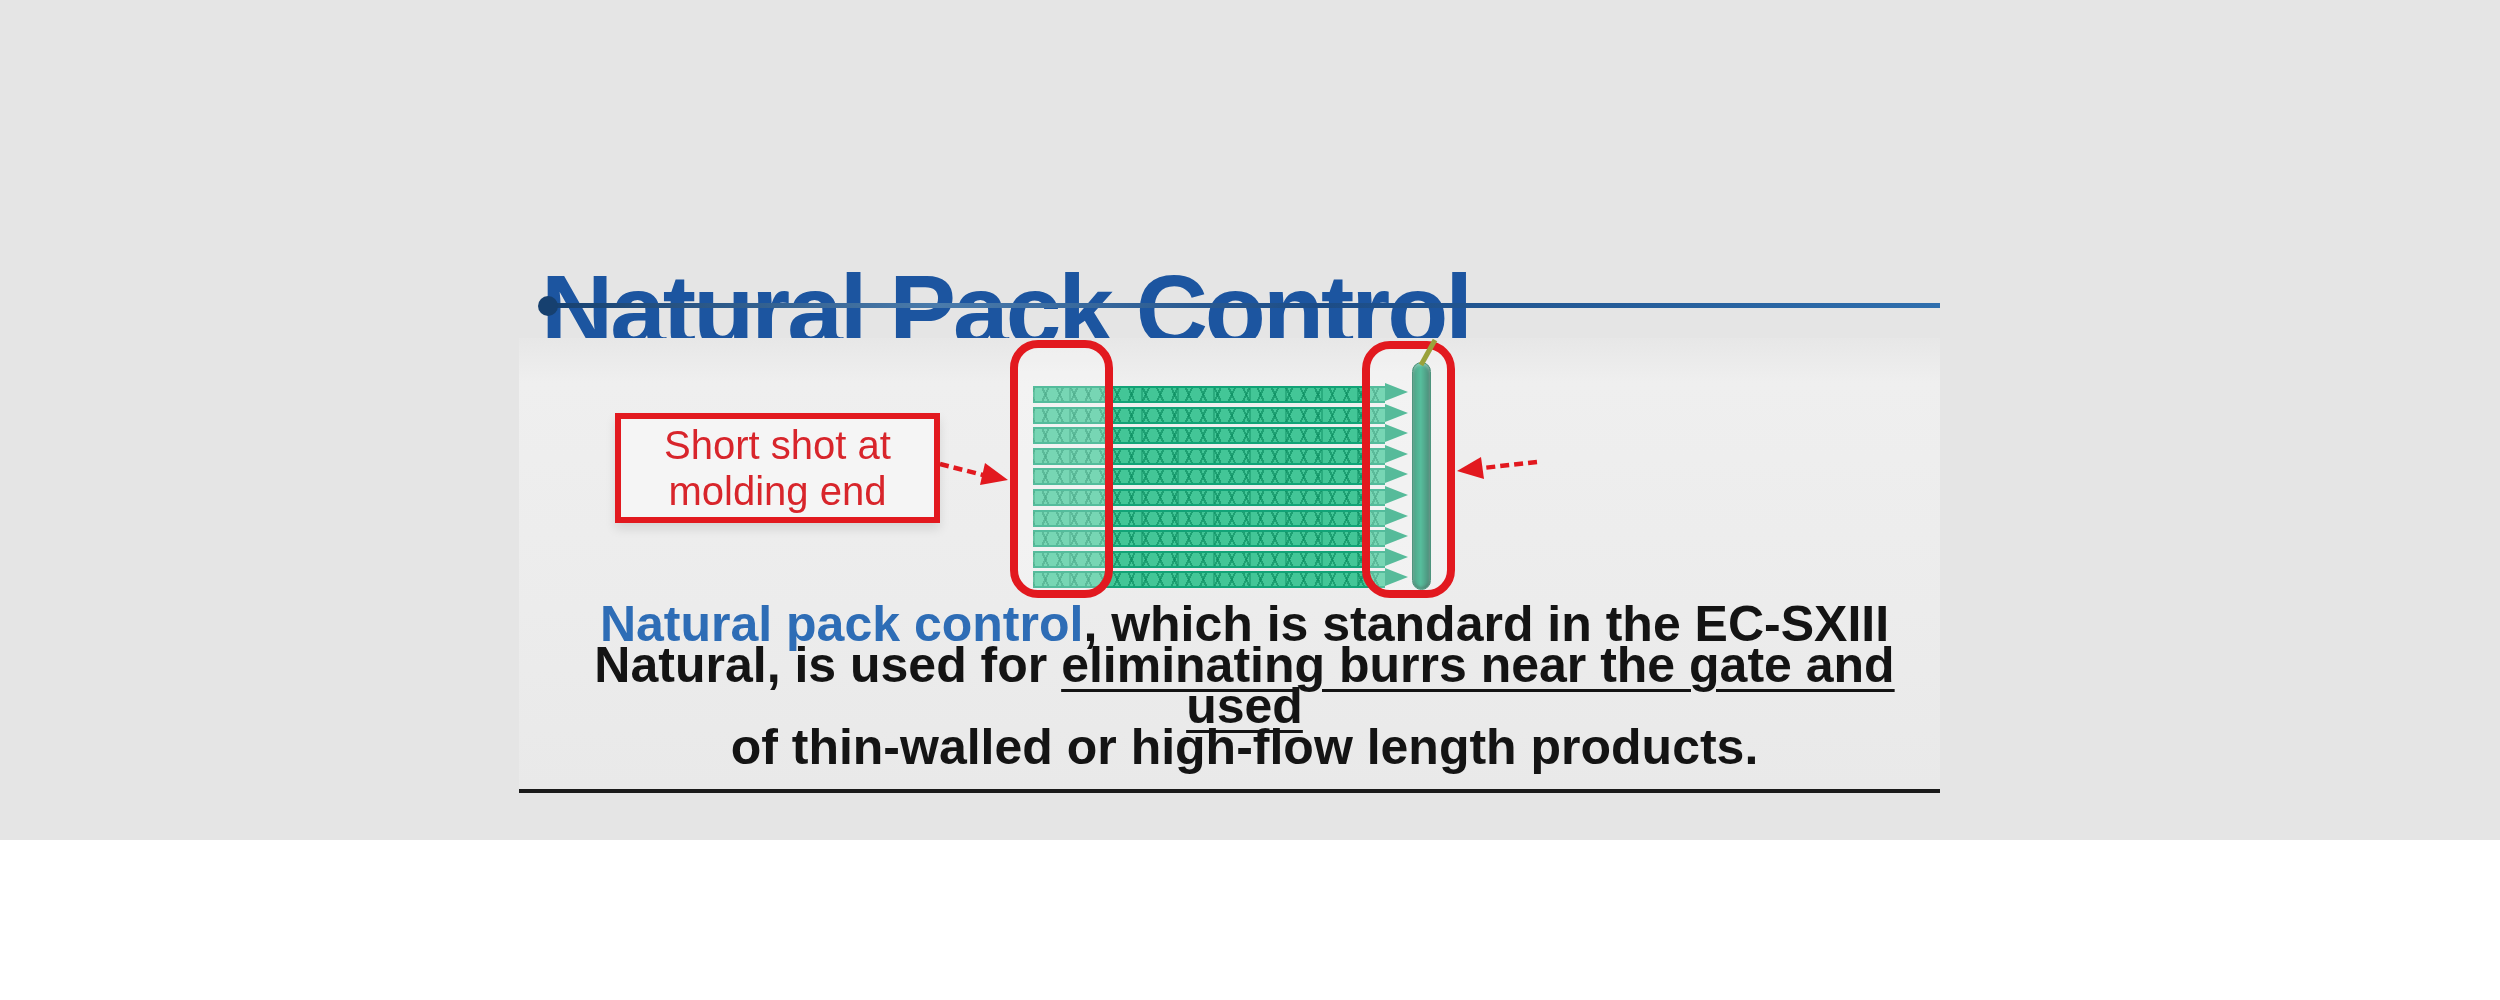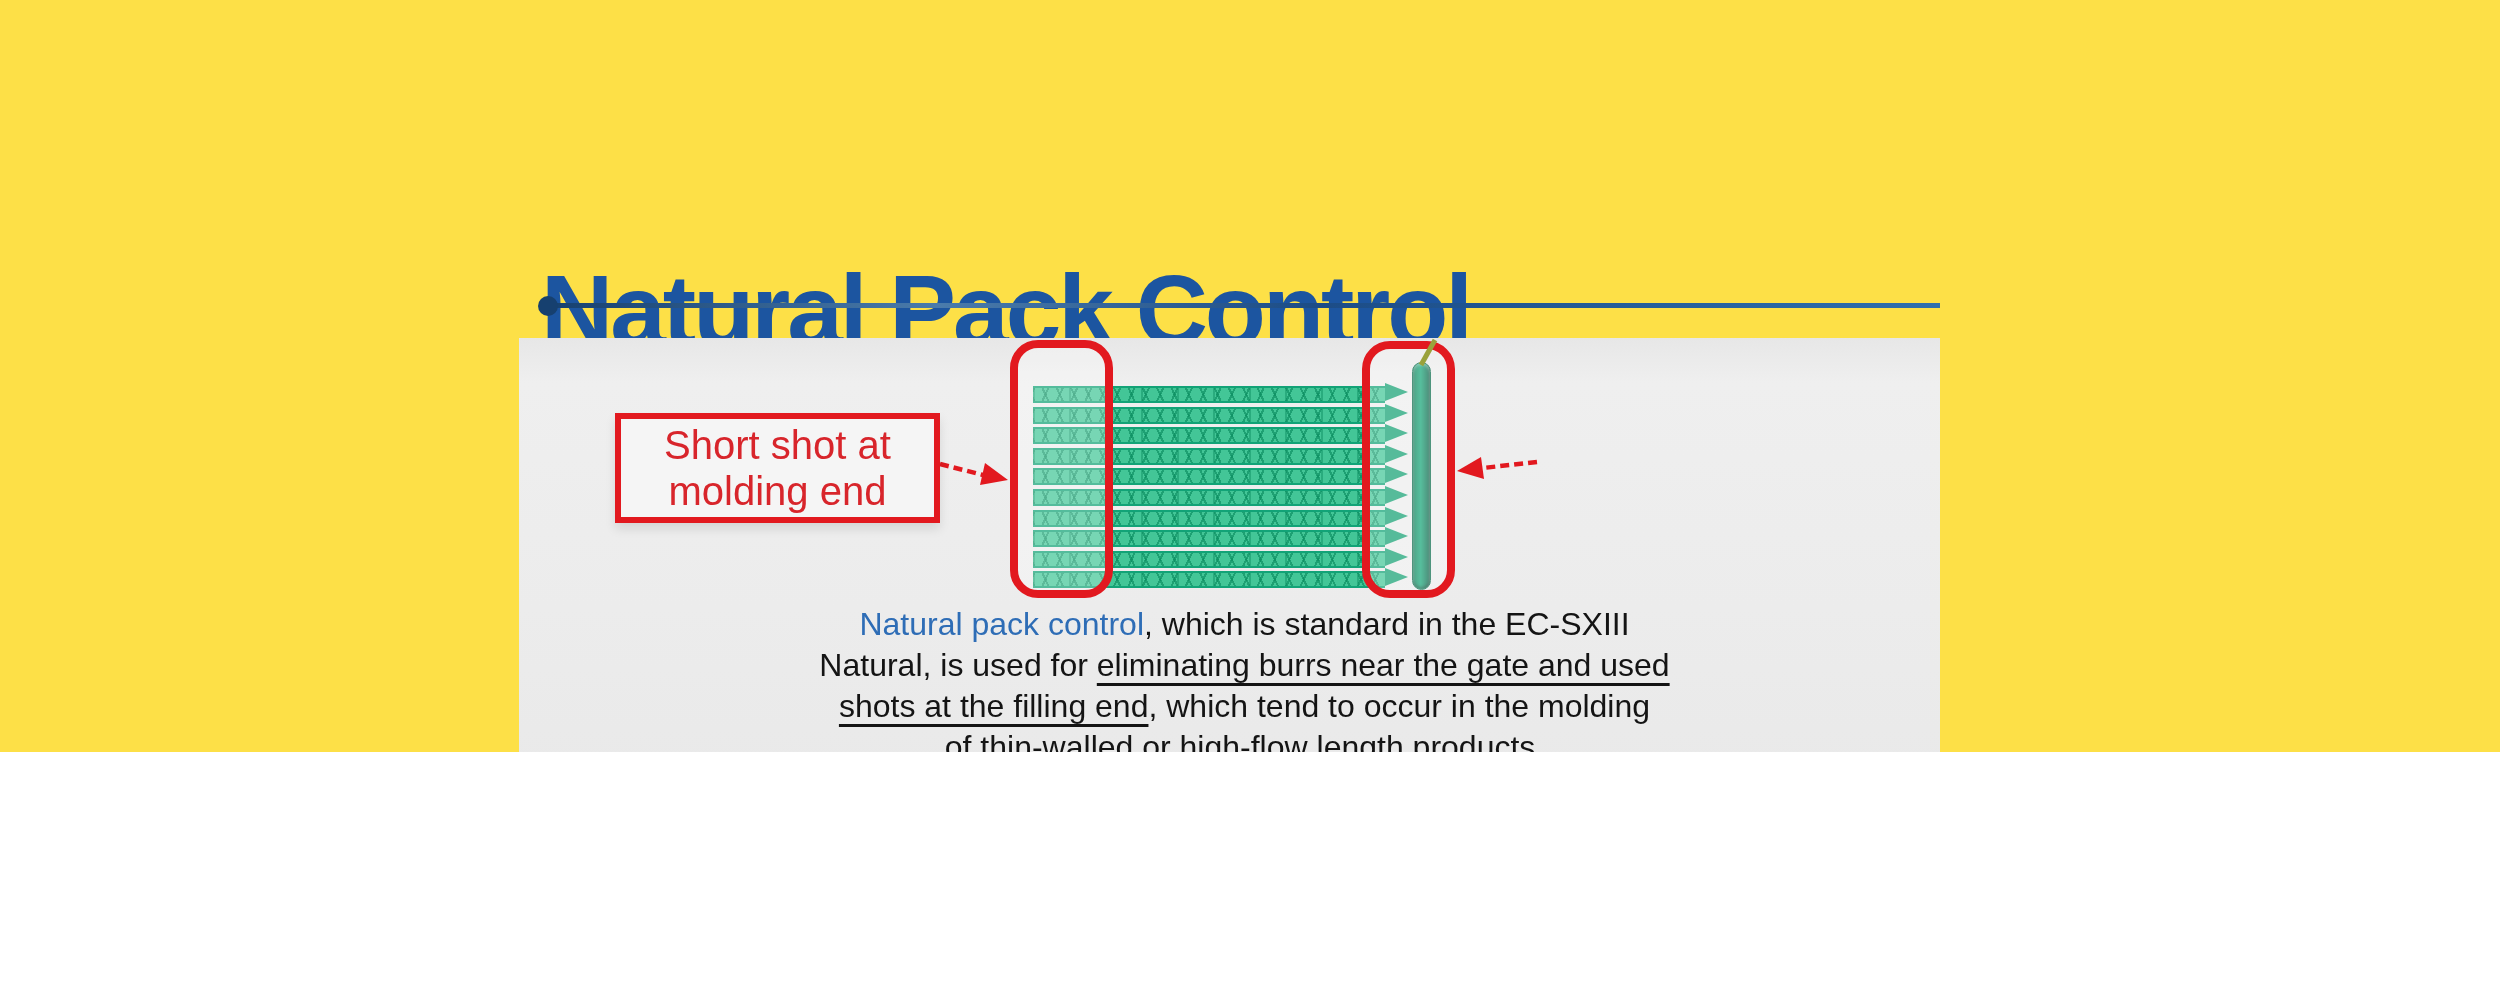--- a/index.html
+++ b/index.html
@@ -1,16 +1,16 @@
 <!DOCTYPE html>
 <html><head>
 <meta charset="utf-8">
 <style>
   html,body{margin:0;padding:0;background:#ffffff;}
-  #stage{position:relative;width:2500px;height:752px;background:#fde047;overflow:hidden;
+  #stage{position:relative;width:2500px;height:840px;background:#e5e5e5;overflow:hidden;
          font-family:"Liberation Sans", sans-serif;}
 
   
   .title{position:absolute;left:541px;top:193px;font-size:100px;font-weight:bold;
          color:#1c55a0;letter-spacing:-3px;white-space:nowrap;line-height:1;}
   .rule{position:absolute;left:548px;top:303px;width:1392px;height:5px;
         background:linear-gradient(90deg,#16406f 0%,#4a7bab 28%,#1c4c86 55%,#2f6fae 100%);}
   .rule-dot{position:absolute;left:538px;top:296px;width:20px;height:20px;border-radius:50%;
         background:#16406f;}
 
@@ -49,21 +49,21 @@
            box-shadow:0 6px 10px rgba(0,0,0,.10);
            display:flex;flex-direction:column;align-items:center;justify-content:center;
            color:#d8252b;font-size:40px;line-height:1.15;text-align:right;}
   .callout-left{left:96px;top:75px;width:313px;height:98px;}
   .callout-right{left:1018px;top:75px;width:318px;height:112px;}
 
   .overlay-svg{position:absolute;left:0;top:0;width:1421px;height:451px;}
 
   
   .caption{position:absolute;left:0;right:0;top:266px;text-align:center;
-           color:#141414;font-size:32px;line-height:41px;font-weight:400;margin-left:30px;}
+           color:#141414;font-size:50px;line-height:41px;font-weight:700;margin-left:30px;}
   .caption p{margin:0;}
   .cap-blue{color:#2e6db6;}
   .u{text-decoration:underline;text-decoration-thickness:3px;text-underline-offset:7px;}
 </style>
 </head>
 <body>
 
 <div id="stage">
 
   <h1 class="title">Natural Pack Control</h1>
@@ -129,18 +129,17 @@
     </svg>
 
     <div class="callout callout-left">
       <span>Short shot at</span>
       <span>molding end</span>
     </div>
 
     <div class="caption">
       <p><span class="cap-blue">Natural pack control</span><span>, which is standard in the EC-SXIII</span></p>
       <p><span>Natural, is used for </span><span class="u">eliminating burrs near the gate and used</span></p>
-      <p><span class="u">shots at the filling end</span><span>, which tend to occur in the molding</span></p>
       <p>of thin-walled or high-flow length products.</p>
     </div>
 
   </div>
 </div>
 
 </body></html>

